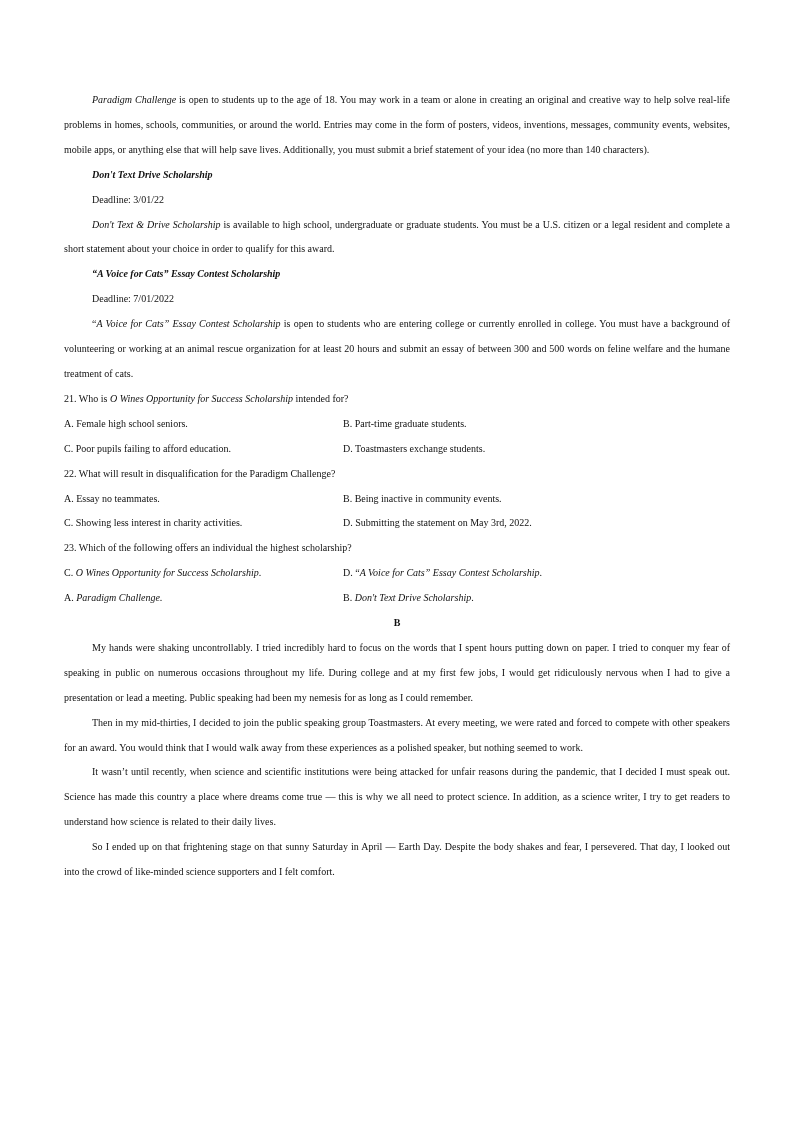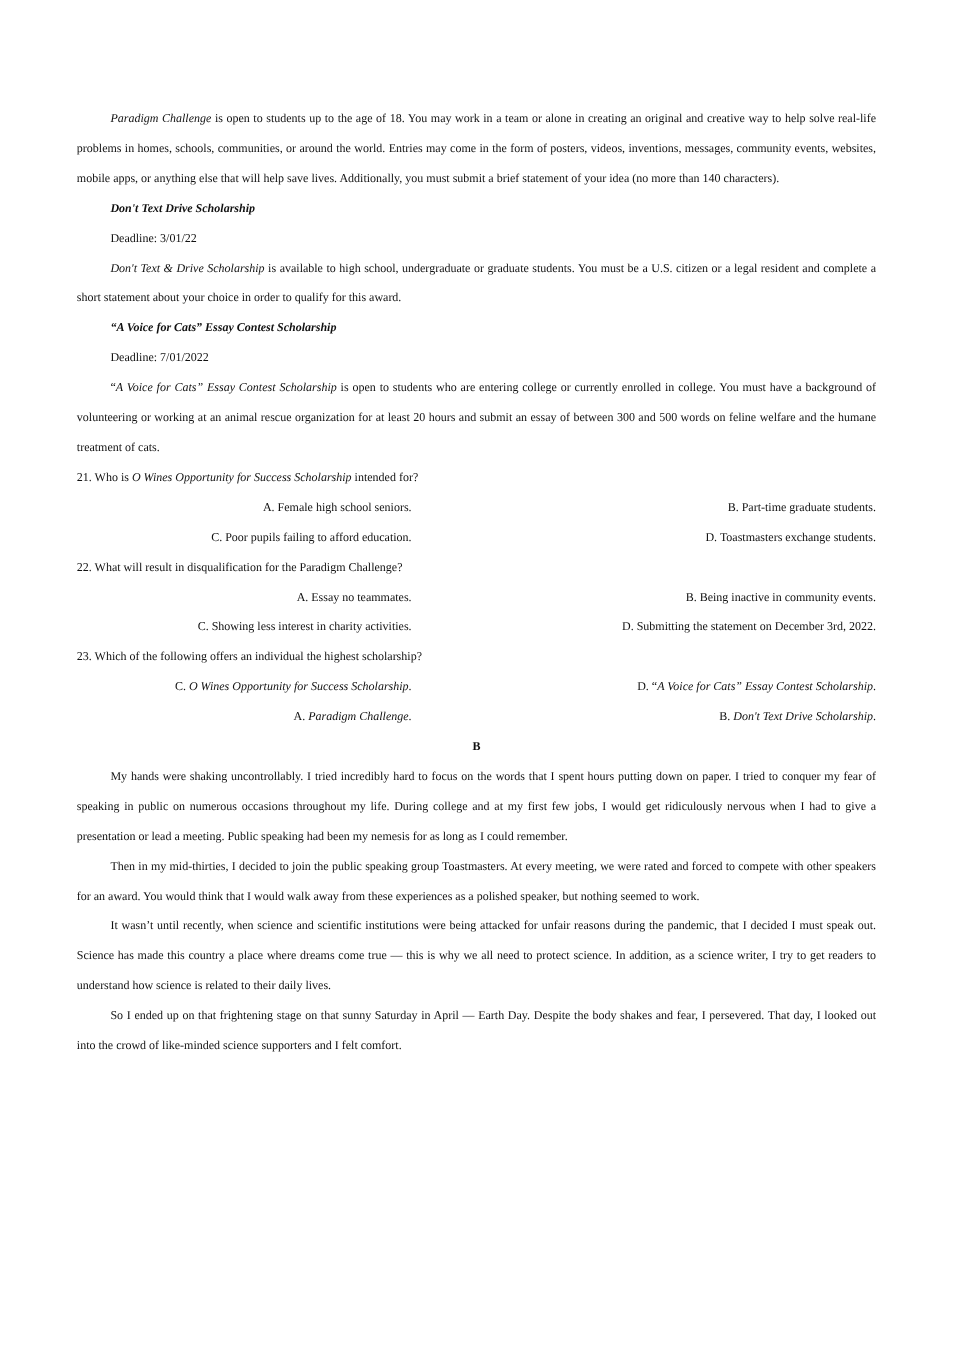--- a/index.html
+++ b/index.html
@@ -8,21 +8,21 @@
     position: absolute; left: 64px; top: 88px; width: 666px;
     font-family: "Liberation Serif", "DejaVu Serif", serif;
     font-size: 10px; line-height: 24.9px; color: #111;
   }
   .p { margin: 0; text-align: justify; text-align-last: left; }
   .indent { text-indent: 28px; }
   .ind-line { padding-left: 28px; margin: 0; }
   .bi { font-weight: bold; font-style: italic; }
   i { font-style: italic; }
   .u { }
-  .opts { display: flex; margin: 0; text-align: right; }
+  .opts { display: flex; margin: 0; }
   .opts .col { width: 279px; flex: none; }
   .opts .col2 { flex: 1; }
   .center { text-align: center; font-weight: bold; margin: 0; }
 </style>
 </head>
 <body>
 
 <div class="page">
 
   <p class="p indent"><i>Paradigm Challenge</i><span> is open to students up to the age of 18. You may work in a team or alone in creating an original and creative way to help solve real-life problems in homes, schools, communities, or around the world. Entries may come in the form of posters, videos, inventions, messages, community events, websites, mobile apps, or anything else that will help save lives. Additionally, you must submit a brief statement of your idea (no more than 140 characters).</span></p>
@@ -45,21 +45,21 @@
     <span class="col2">D. Toastmasters exchange students.</span>
   </div>
 
   <p class="p">22. What will result in disqualification  for the Paradigm Challenge?</p>
   <div class="opts">
     <span class="col">A. Essay no teammates.</span>
     <span class="col2">B.  Being inactive in community events.</span>
   </div>
   <div class="opts">
     <span class="col">C.  Showing less interest in charity activities.</span>
-    <span class="col2">D. Submitting the statement on December 3rd, 2022.</span>
+    <span class="col2">D. Submitting the statement on May 3rd, 2022.</span>
   </div>
 
   <p class="p">23. Which of the following offers an individual  the highest scholarship?</p>
   <div class="opts">
     <span class="col"><span>C. </span><i>O Wines Opportunity for Success Scholarship</i><span>.</span></span>
     <span class="col2"><span>D. “</span><i>A Voice for Cats” Essay Contest Scholarship</i><span>.</span></span>
   </div>
   <div class="opts">
     <span class="col"><span>A. </span><i>Paradigm Challenge</i><span>.</span></span>
     <span class="col2"><span>B.  </span><i>Don't Text Drive Scholarship</i><span>.</span></span>

